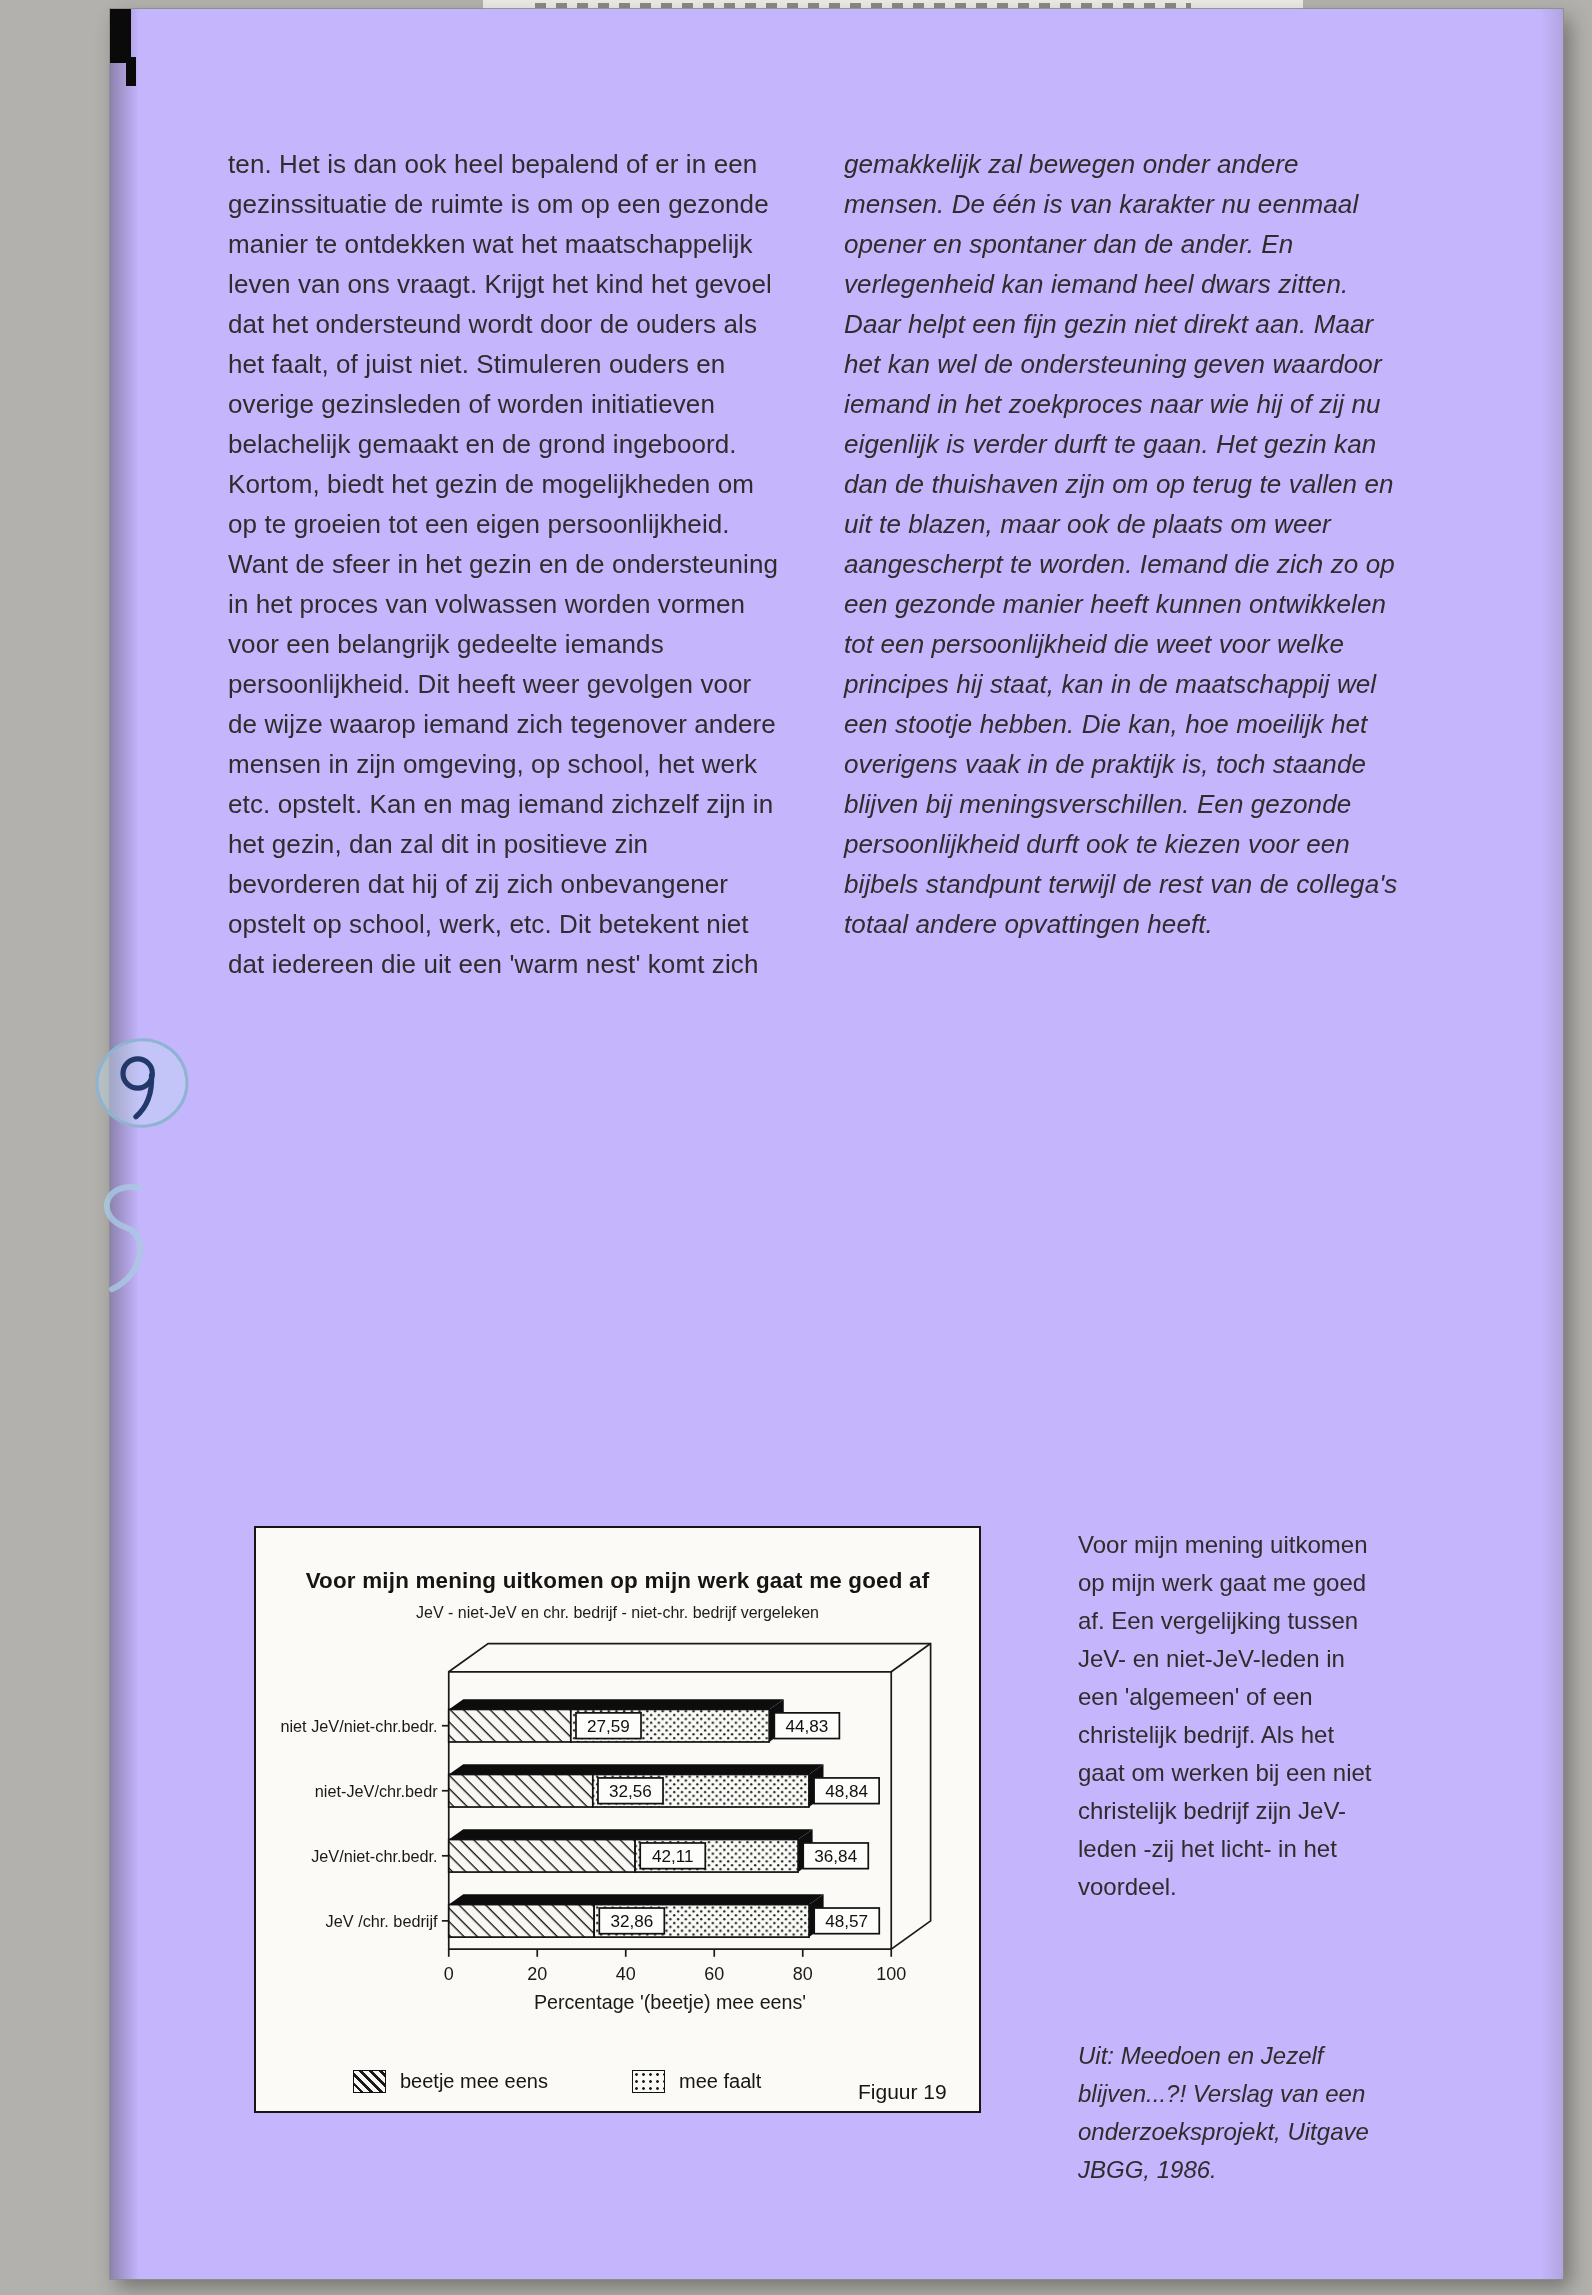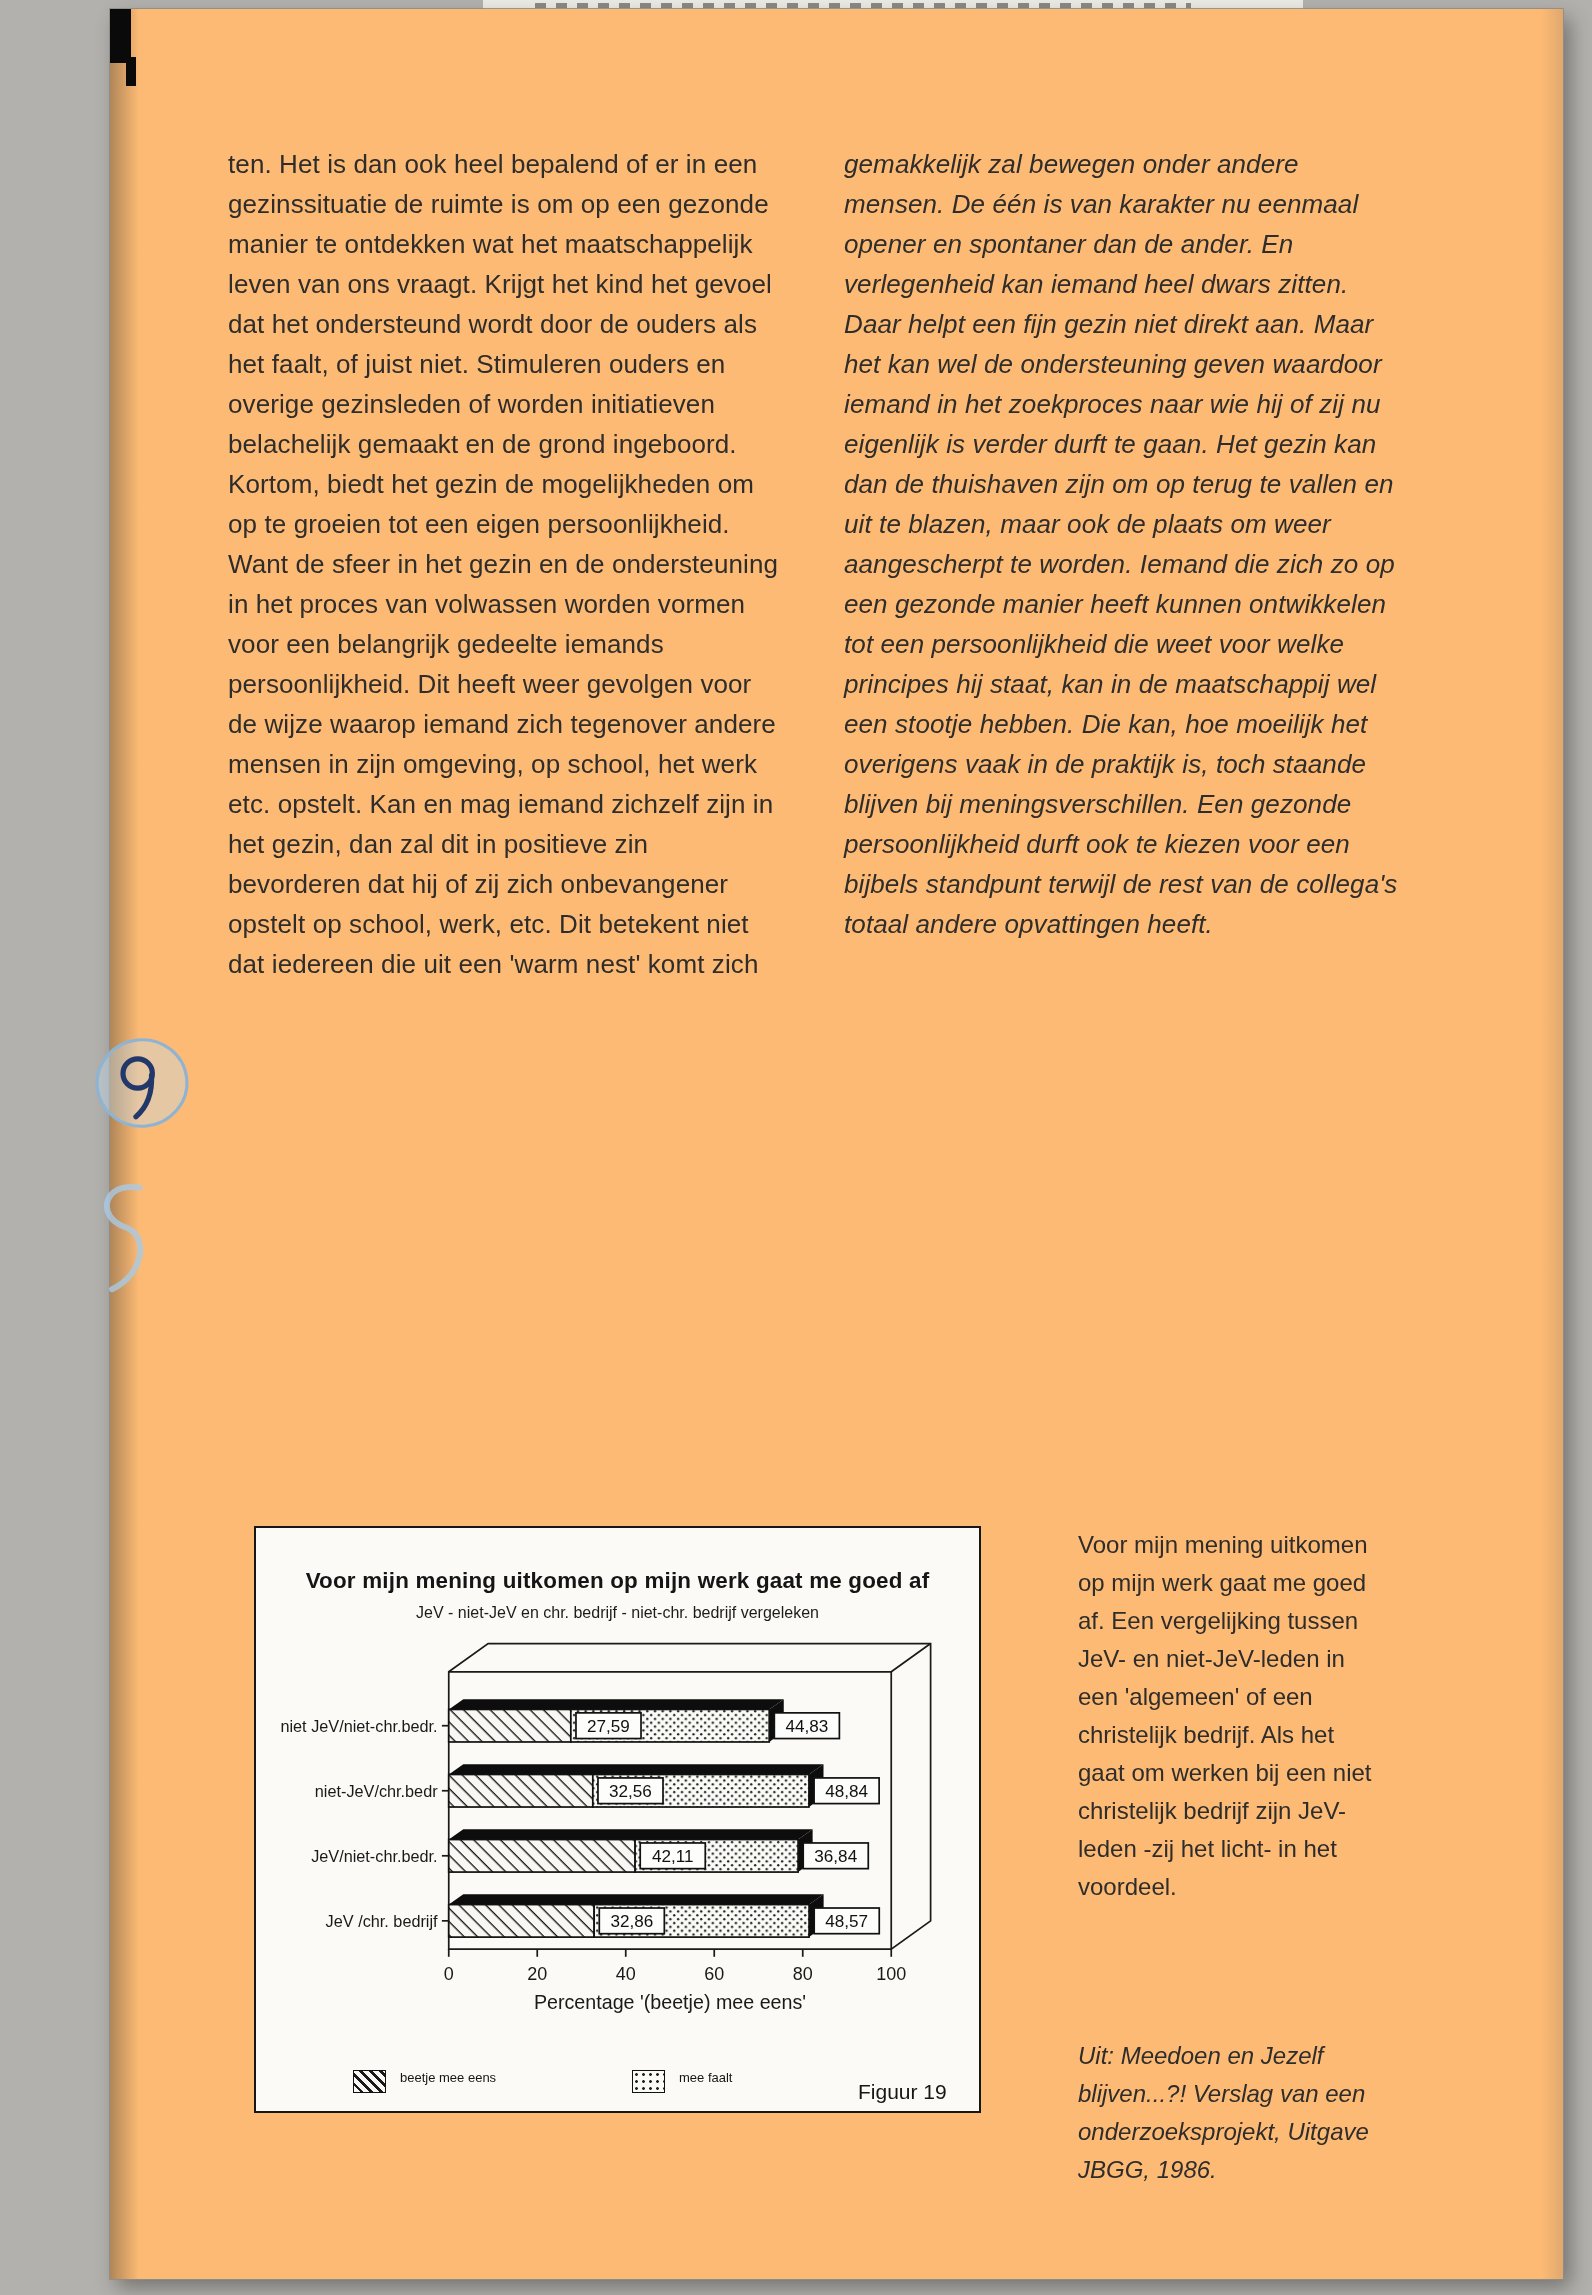--- a/index.html
+++ b/index.html
@@ -13,21 +13,21 @@
   .top-sliver{
     position:absolute;left:483px;top:0;width:820px;height:11.2px;
     background:#eceae5;
   }
   .top-sliver .cut-text{
     position:absolute;left:52px;top:2.6px;width:656px;height:5.2px;opacity:.55;
     background:repeating-linear-gradient(90deg,#3a3a38 0 11.2px,transparent 11.2px 21px);
   }
   .page{
     position:absolute;left:110px;top:8.6px;width:1453px;height:2270px;
-    background:#fdba74;
+    background:#c4b5fd;
     box-shadow:0 0 0 0.9px #8e8d89, 7px 8.6px 19px rgba(40,40,38,.45);
   }
   .page::before{ 
     content:"";position:absolute;left:0;top:0;bottom:0;width:29px;
     background:linear-gradient(90deg,rgba(50,48,44,.38),rgba(50,48,44,0));
     pointer-events:none;
   }
   .page::after{ 
     content:"";position:absolute;right:0;top:0;bottom:0;width:22.4px;
     background:linear-gradient(270deg,rgba(90,88,84,.18),rgba(90,88,84,0));
@@ -54,22 +54,22 @@
   .fig-title{
     position:absolute;left:0;top:40px;width:100%;text-align:center;
     font-size:22.4px;font-weight:bold;color:#151515;letter-spacing:0.2px;
   }
   .fig-subtitle{
     position:absolute;left:0;top:76px;width:100%;text-align:center;
     font-size:16px;color:#1c1c1c;
   }
   .chart-svg{position:absolute;left:0;top:0;width:721px;height:582px;}
   .legend-item{
-    position:absolute;top:542px;display:flex;align-items:flex-start;gap:14px;
-    font-size:13px;color:#161616;
+    position:absolute;top:542px;display:flex;align-items:flex-end;gap:14px;
+    font-size:20px;color:#161616;
   }
   .legend-item.li1{left:97px;}
   .legend-item.li2{left:376px;}
   .swatch{width:33px;height:23px;border:1.7px solid #111;box-sizing:border-box;}
   .swatch.hatch{background:repeating-linear-gradient(45deg,#f8f7f3 0 4.3px,#1a1a1a 4.3px 7px);}
   .swatch.dots{background-color:#fafaf7;background-image:radial-gradient(circle,#222 1.3px,transparent 1.5px);background-size:7px 7px;}
   .fig-label{position:absolute;left:602px;top:552px;font-size:21px;color:#161616;}
 
   .sidebar-caption{
     position:absolute;left:968px;top:1517px;width:300px;

